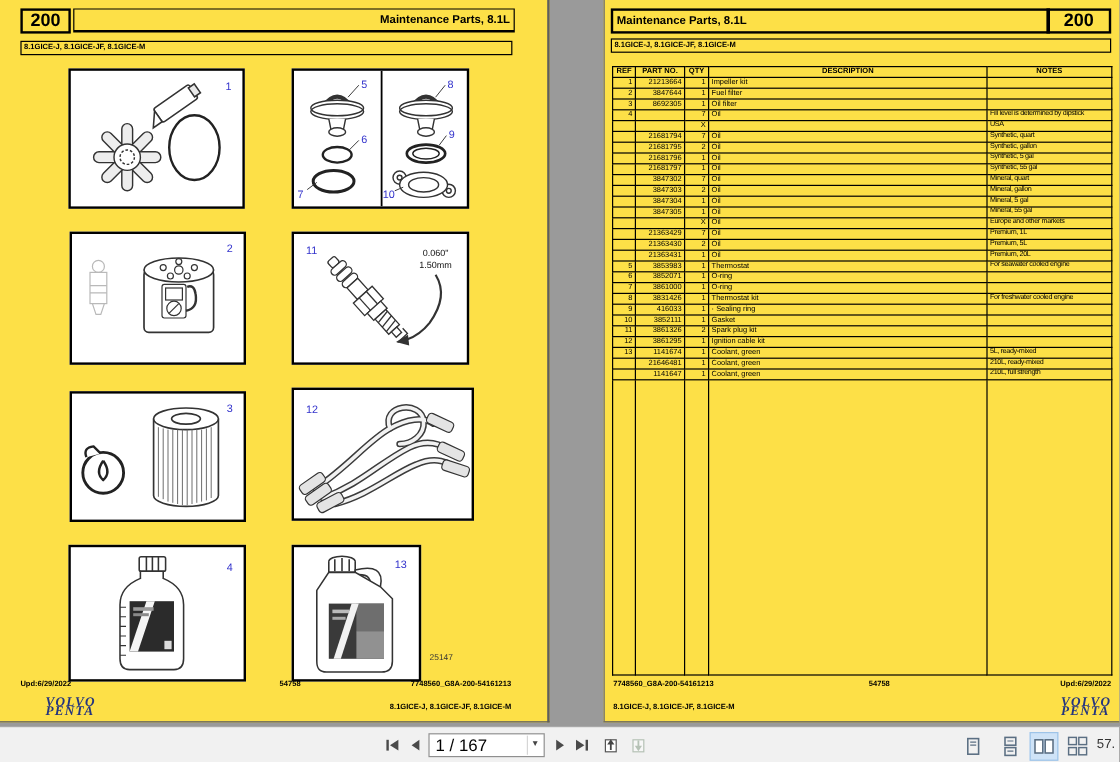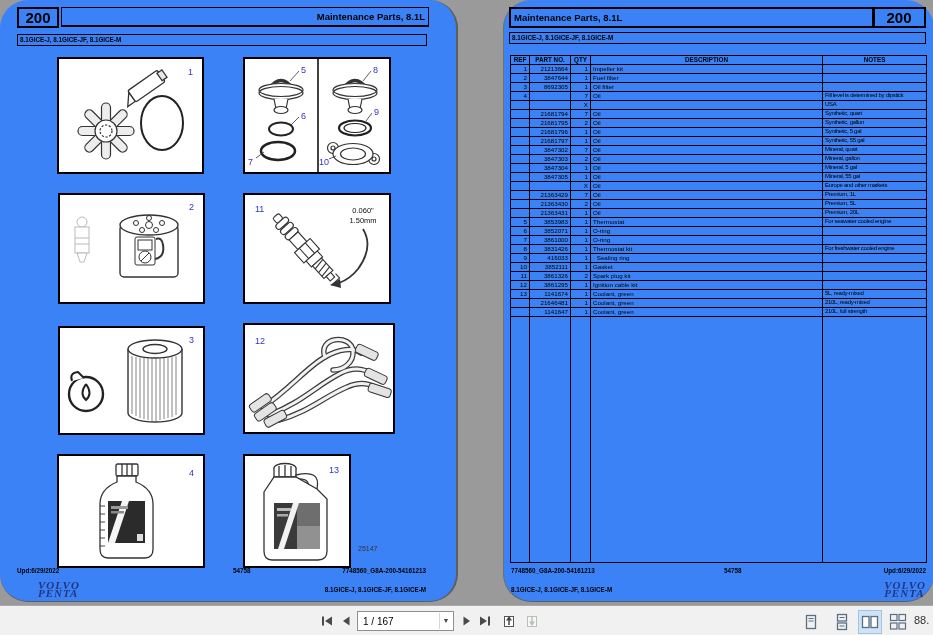--- a/index.html
+++ b/index.html
@@ -1,18 +1,18 @@
 <!DOCTYPE html>
 <html><head>
 <meta charset="utf-8">
 <style>
   html,body { margin:0; padding:0; background:#9a9a9a; }
   .viewer { position:relative; width:933px; height:635px; background:#9a9a9a; overflow:hidden;
             font-family:"Liberation Sans", sans-serif; color:#000; }
-  .page { position:absolute; top:0; background:#3b82f6; height:601px; border-bottom:1px solid #5e5e5e;border-radius:28px; }
+  .page { position:absolute; top:0; background:#fde047; height:601px; border-bottom:1px solid #5e5e5e; }
   .page-left  { left:0; width:456px; border-right:2px solid #5e5e5e; }
   .page-right { left:503px; width:430px; border-left:1px solid #6e6e6e; }
 
   
   .numbox { position:absolute; border:2px solid #000; font-weight:bold; font-size:15px;
             text-align:center; line-height:17px; }
   .titlebox { position:absolute; border-top:1px solid #000; border-left:1px solid #000; border-right:1px solid #000;
               border-bottom:2px solid #000; font-weight:bold; font-size:9.5px; line-height:17px; }
   .modelsbox { position:absolute; border:1.5px solid #000; font-weight:bold; font-size:6.3px;
                line-height:10px; padding-left:2px; }
@@ -40,21 +40,21 @@
   .logo { position:absolute; color:#24357f; font-family:"Liberation Serif", serif;
           font-style:italic; font-weight:bold; font-size:11px; line-height:8px; letter-spacing:1px; }
 
   
   .toolbar { position:absolute; left:0; bottom:0; width:933px; height:29px; background:#f1f1f1;
              border-top:1px solid #a8a8a8; }
   .tbtn { position:absolute; top:6px; width:17px; height:17px; display:flex; align-items:center;
           justify-content:center; cursor:default; }
   .pagebox { position:absolute; left:357px; top:5px; width:95px; height:18px; background:#fff;
              border:1px solid #8f8f8f; display:flex; align-items:center; }
-  .pagebox input { border:none; outline:none; width:76px; font-size:10px; padding:0 0 0 5px;
+  .pagebox input { border:none; outline:none; width:76px; font-size:14px; padding:0 0 0 5px;
                    font-family:"Liberation Sans", sans-serif; background:transparent; }
   .caret { width:12px; text-align:center; font-size:7px; color:#444; border-left:1px solid #d6d6d6;
            line-height:16px; height:16px; }
   .layoutbtn { position:absolute; top:4px; width:22px; height:22px; display:flex; align-items:center;
                justify-content:center; border:1px solid transparent; }
   .layoutbtn.sel { background:#cfe3f7; border:1px solid #9ec4e8; }
   .zoomlabel { position:absolute; left:914px; top:8px; font-size:11px; color:#333; }
   .disabled { opacity:0.45; }
 </style>
 </head>
@@ -617,15 +617,15 @@
       </svg>
     </div>
     <div class="layoutbtn" style="left:886px;">
       <svg width="20" height="20">
         <rect x="2.5" y="2.5" width="6.5" height="6" fill="none" stroke="#5b6f83" stroke-width="1.2"></rect>
         <rect x="11" y="2.5" width="6.5" height="6" fill="none" stroke="#5b6f83" stroke-width="1.2"></rect>
         <rect x="2.5" y="11" width="6.5" height="6" fill="none" stroke="#5b6f83" stroke-width="1.2"></rect>
         <rect x="11" y="11" width="6.5" height="6" fill="none" stroke="#5b6f83" stroke-width="1.2"></rect>
       </svg>
     </div>
-    <span class="zoomlabel">88.</span>
+    <span class="zoomlabel">57.</span>
   </div>
 </div>
 
 </body></html>

